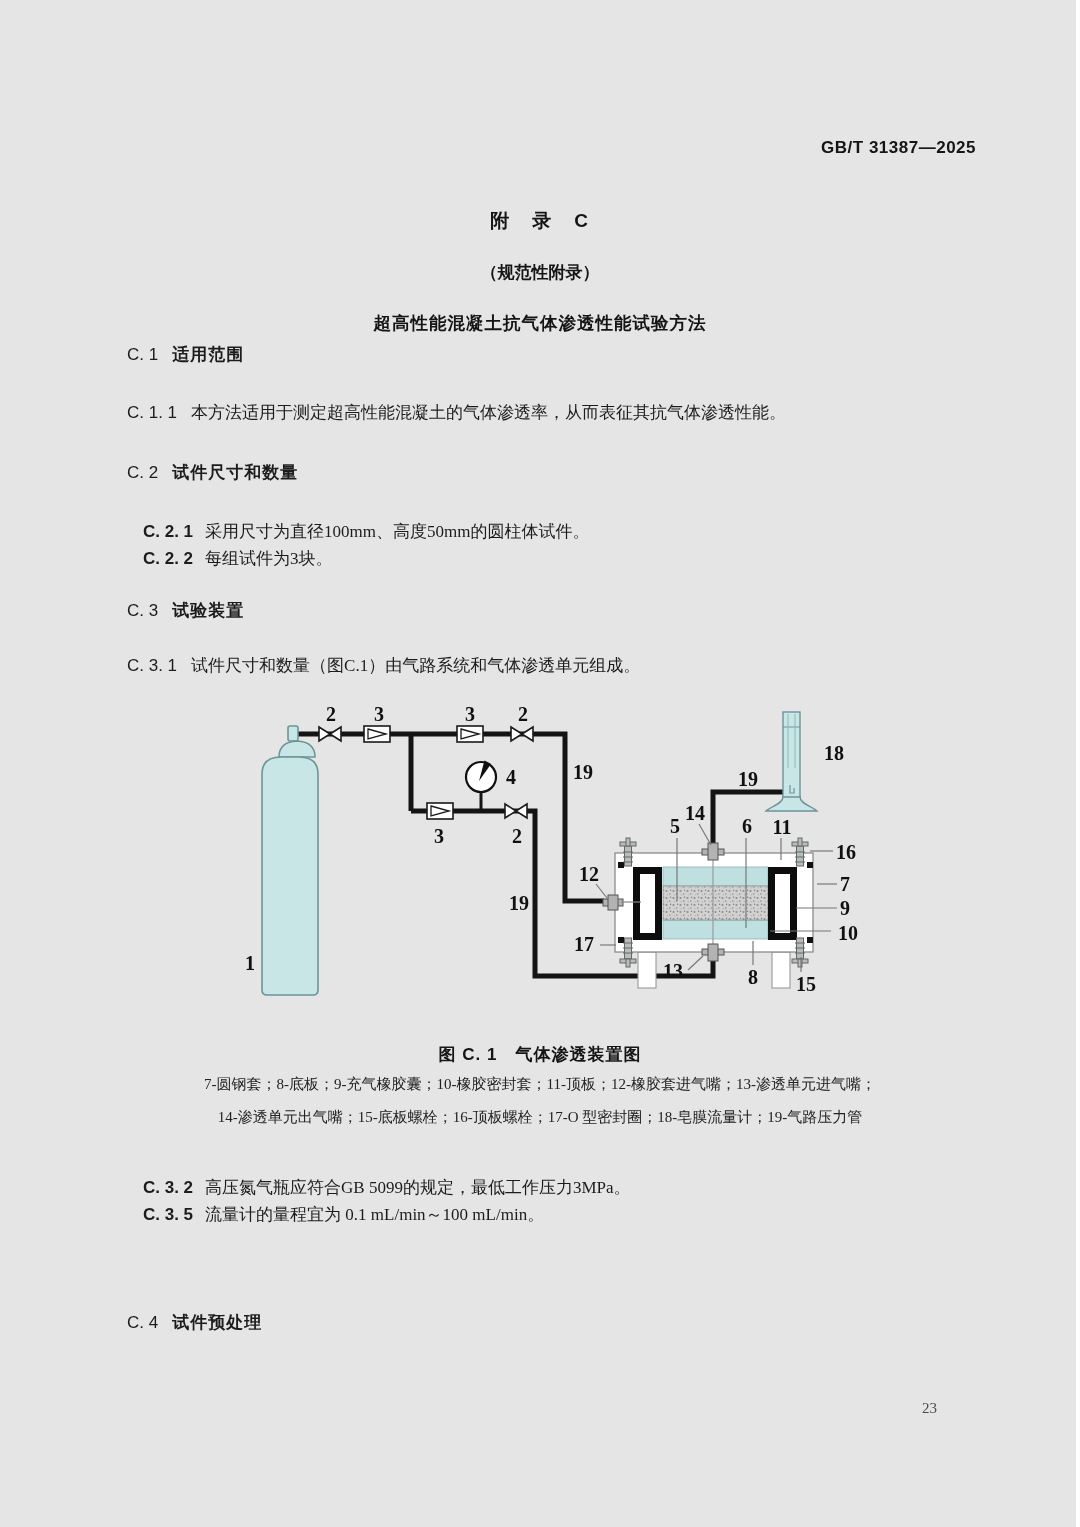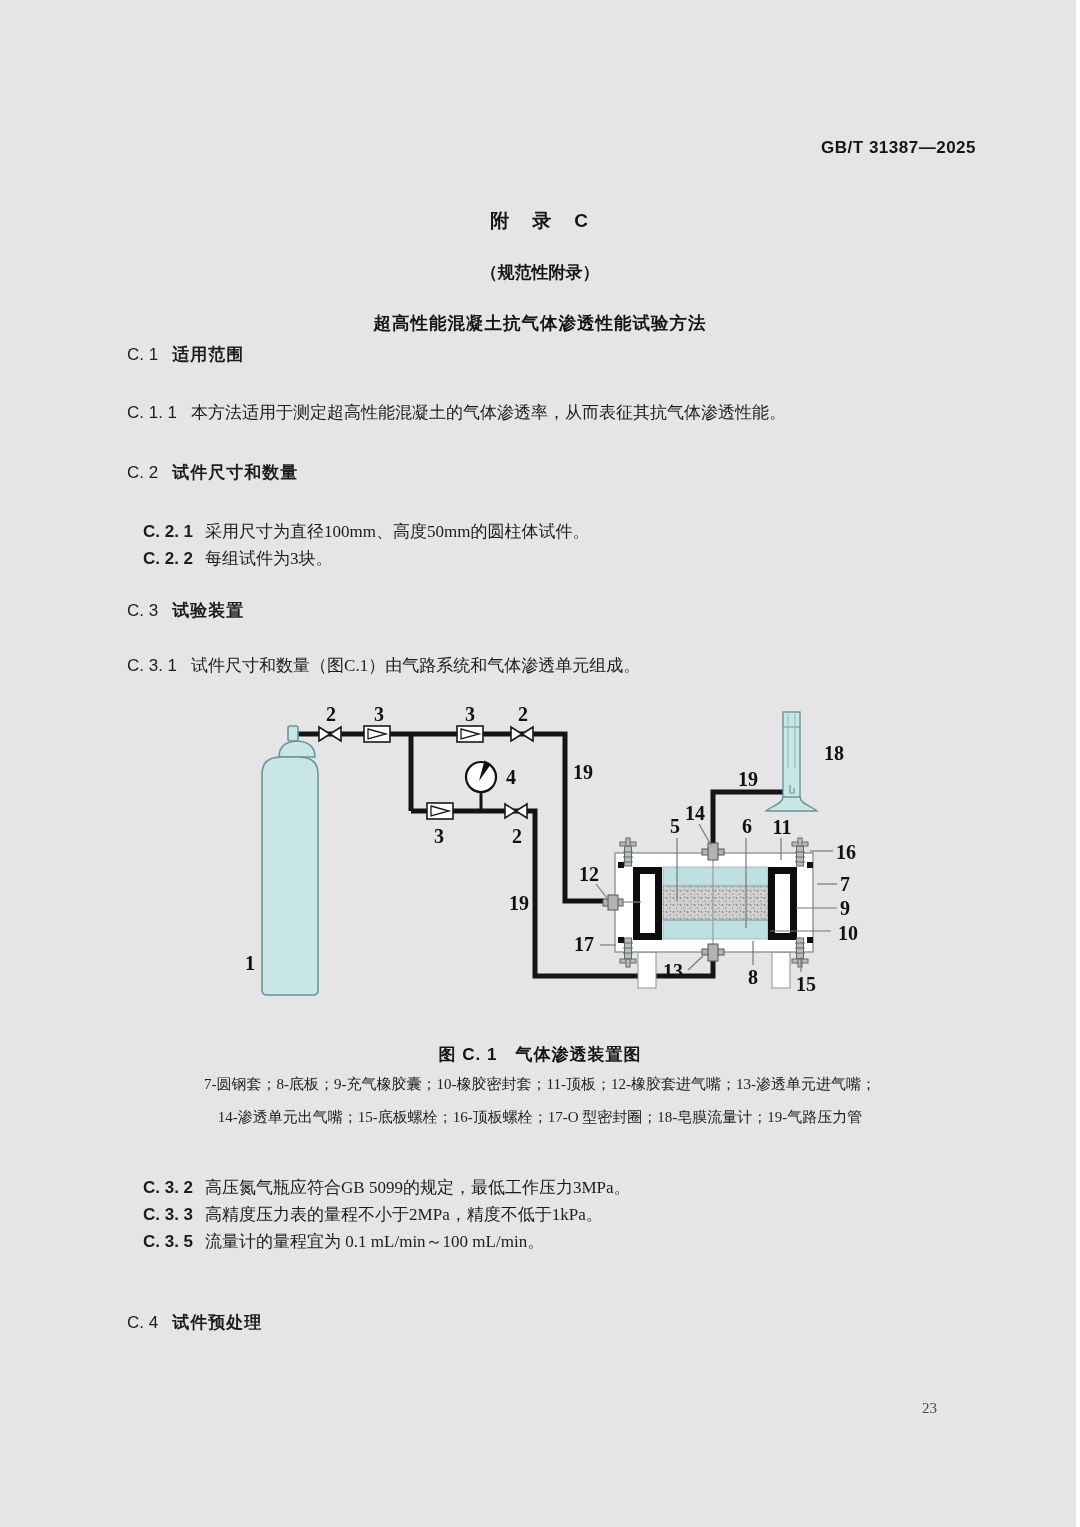--- a/index.html
+++ b/index.html
@@ -234,21 +234,20 @@
   </svg>
 
   <div class="abs centerline hdr fig-caption" style="top:1020px;">图 C. 1　气体渗透装置图</div>
   <div class="abs legend" style="top:1068px;">
     <div>7-圆钢套；8-底板；9-充气橡胶囊；10-橡胶密封套；11-顶板；12-橡胶套进气嘴；13-渗透单元进气嘴；</div>
     <div>14-渗透单元出气嘴；15-底板螺栓；16-顶板螺栓；17-O 型密封圈；18-皂膜流量计；19-气路压力管</div>
   </div>
 
   <div class="abs clause-group" style="top:1174px;">
     <div class="row"><span class="cnum">C. 3. 2</span><span>高压氮气瓶应符合GB 5099的规定，最低工作压力3MPa。</span></div>
-    <div class="row"><span class="cnum">C. 3. 3</span><span>高精度压力表的量程不小于2MPa，精度不低于1kPa。</span></div>
     <div class="row"><span class="cnum">C. 3. 5</span><span>流量计的量程宜为 0.1 mL/min～100 mL/min。</span></div>
   </div>
 
   <div class="abs clause h" style="top:1311px;">
     <span class="cnum">C. 4</span><span class="ctitle">试件预处理</span>
   </div>
 
   <div class="abs pagenum" style="top:1400px;left:922px;">23</div>
 </div>
 

